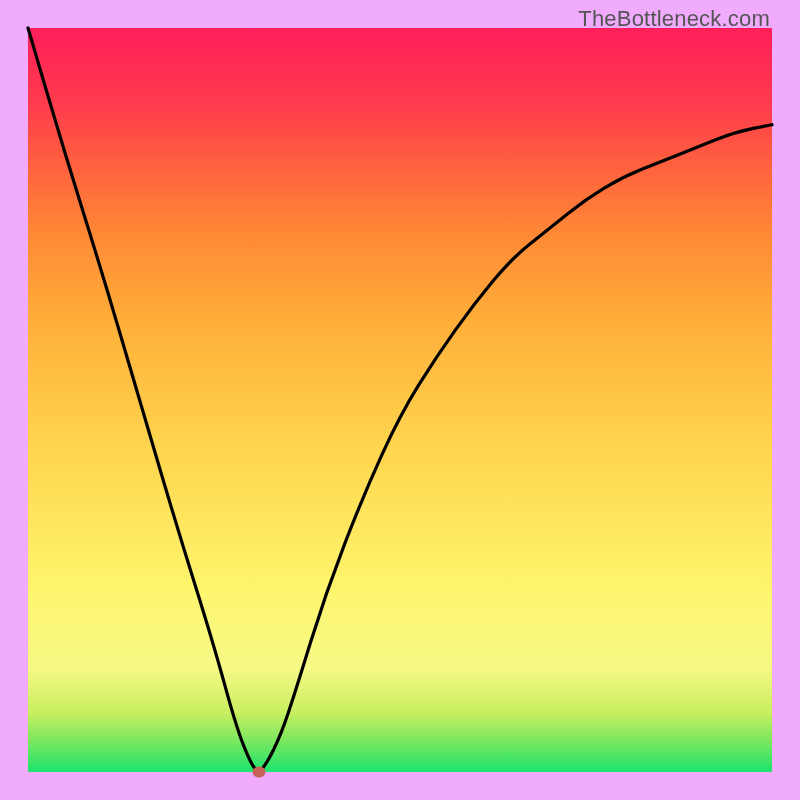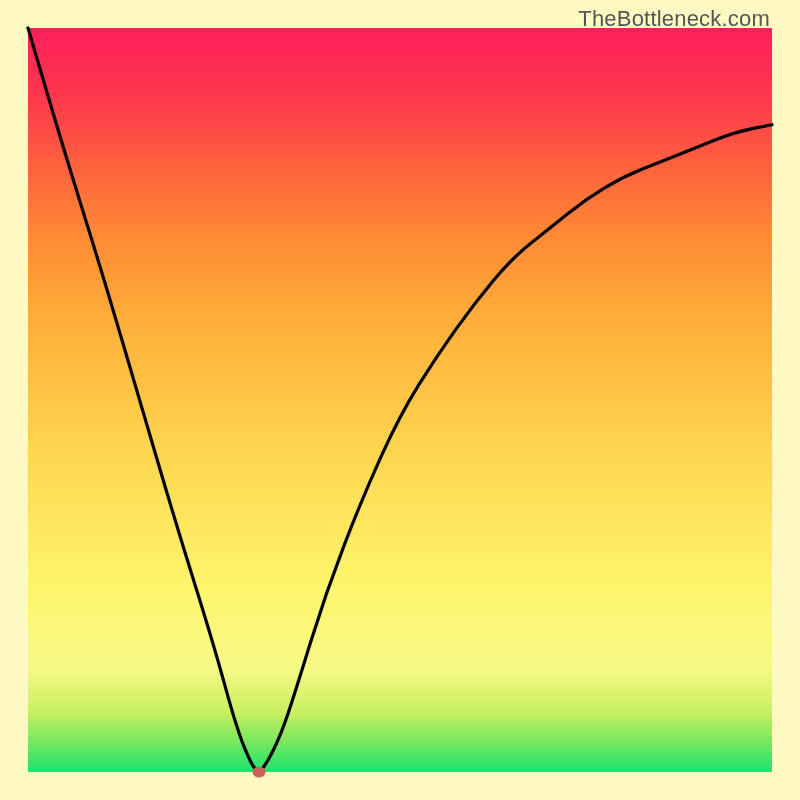--- a/index.html
+++ b/index.html
@@ -7,21 +7,21 @@
     padding: 0;
     width: 800px;
     height: 800px;
     background: #000;
     font-family: Arial, Helvetica, sans-serif;
     overflow: hidden;
   }
   .frame {
     position: absolute;
     inset: 0;
-    background: #fef9c3;
+    background: #f0abfc;
   }
   .plot-area {
     position: absolute;
     left: 28px;
     top: 28px;
     width: 744px;
     height: 744px;
     
     background: linear-gradient(
       to top,

